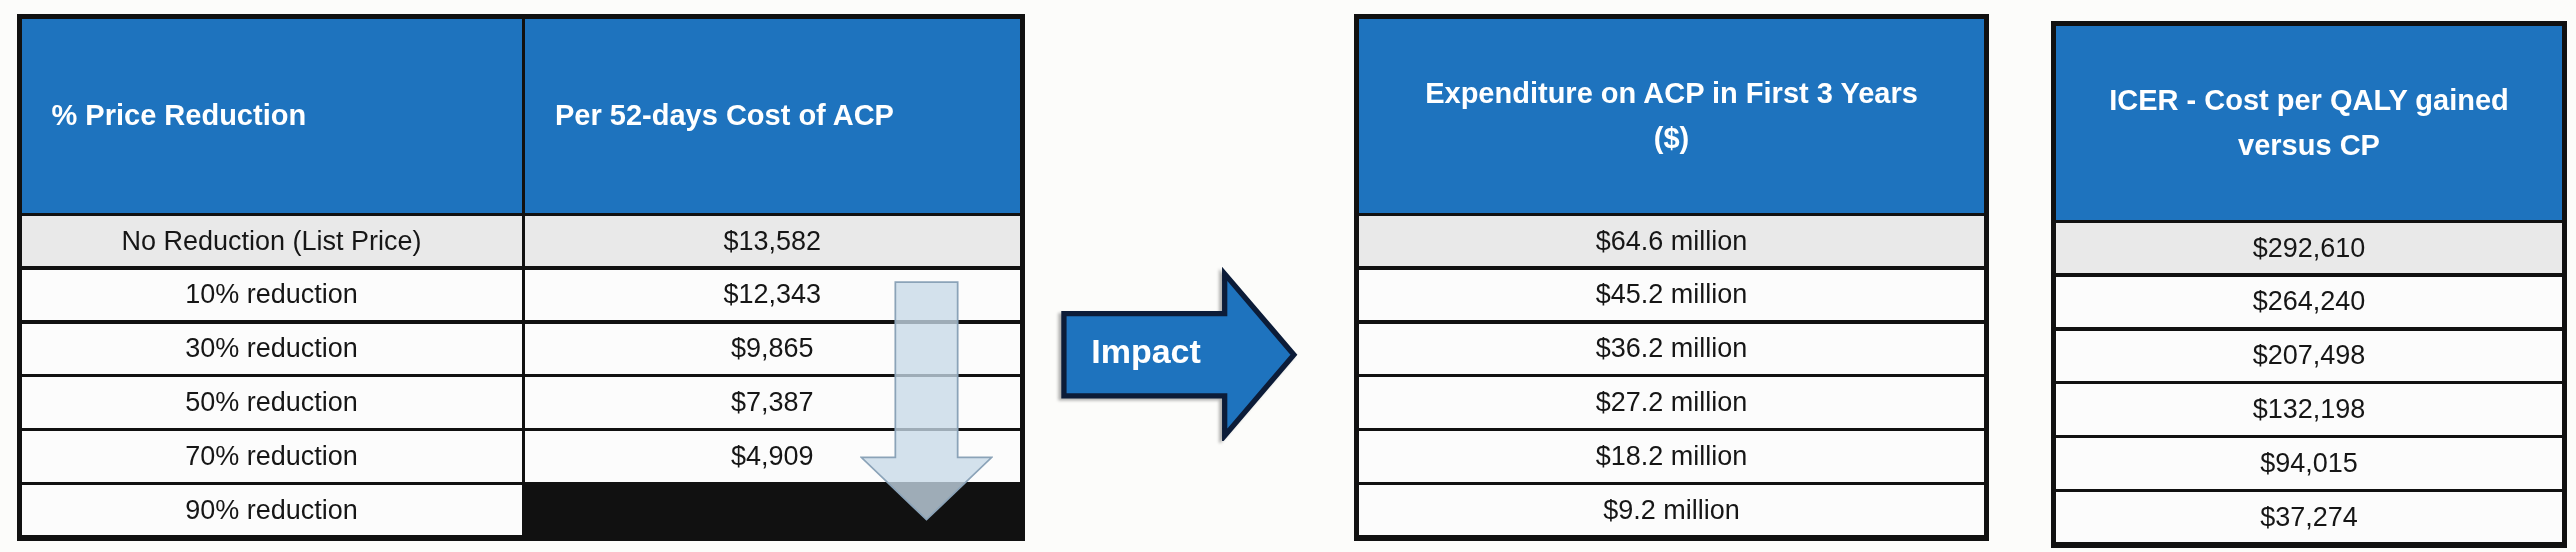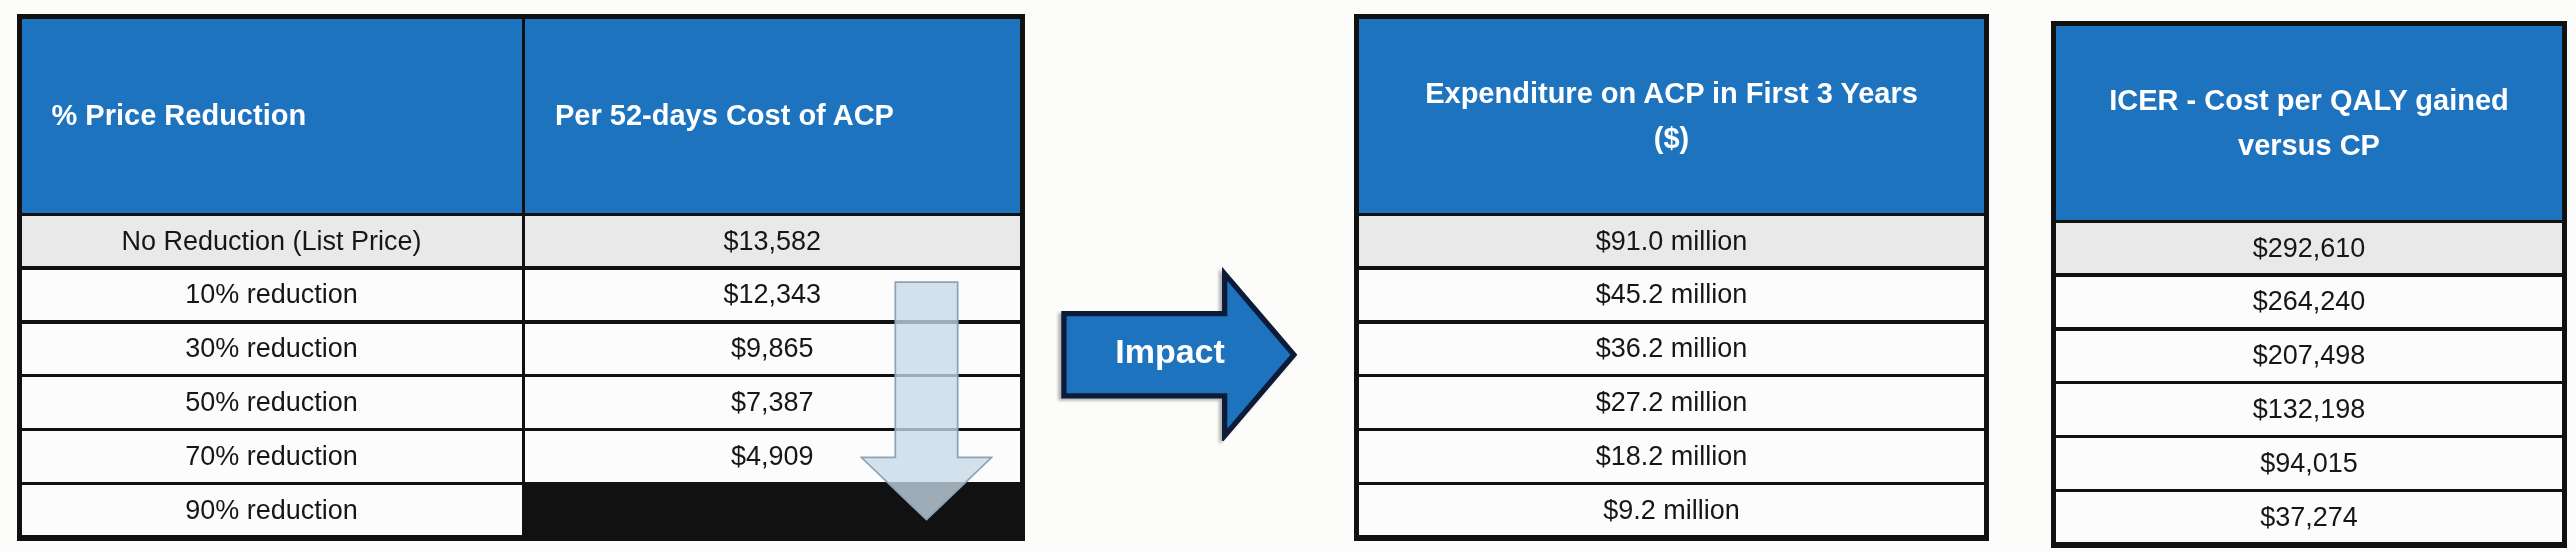--- a/index.html
+++ b/index.html
@@ -41,21 +41,21 @@
   .cell{
     background:#FCFCFC;color:#161616;font-size:27px;
     display:flex;align-items:center;justify-content:center;
     white-space:nowrap;
   }
   .cell.first{background:#E9E9E9;}
   .overlay{position:absolute;pointer-events:none;}
   #impact-label{
     position:absolute;left:1063px;top:313px;width:166px;height:76px;
     display:flex;align-items:center;justify-content:center;
-    color:#ffffff;font-weight:bold;font-size:34px;margin-left:24px;
+    color:#ffffff;font-weight:bold;font-size:34px;
   }
   .impact-svg{filter:drop-shadow(-2.4px 2.9px 1.8px rgba(85,85,85,0.45));}
 </style>
 </head>
 <body>
 
 <div class="tbl tbl-left">
   <div class="hdr left-align">
     <span>% Price Reduction</span>
   </div>
@@ -88,21 +88,21 @@
 <svg class="overlay impact-svg" style="left:1059px;top:265px;" width="241" height="176" viewBox="0 0 410 300">
   <polygon points="8,83 282,83 282,15 400,153 282,291 282,223 8,223" fill="#1E73BE" stroke="#0C1C38" stroke-width="9" stroke-linejoin="miter"></polygon>
 </svg>
 <div id="impact-label">Impact</div>
 
 <div class="tbl tbl-mid">
   <div class="hdr">
     <span>Expenditure on ACP in First 3 Years</span>
     <span>($)</span>
   </div>
-  <div class="cell first">$91.0 million</div>
+  <div class="cell first">$64.6 million</div>
   <div class="cell">$45.2 million</div>
   <div class="cell">$36.2 million</div>
   <div class="cell">$27.2 million</div>
   <div class="cell">$18.2 million</div>
   <div class="cell">$9.2 million</div>
 </div>
 
 <div class="tbl tbl-right">
   <div class="hdr">
     <span>ICER - Cost per QALY gained</span>

